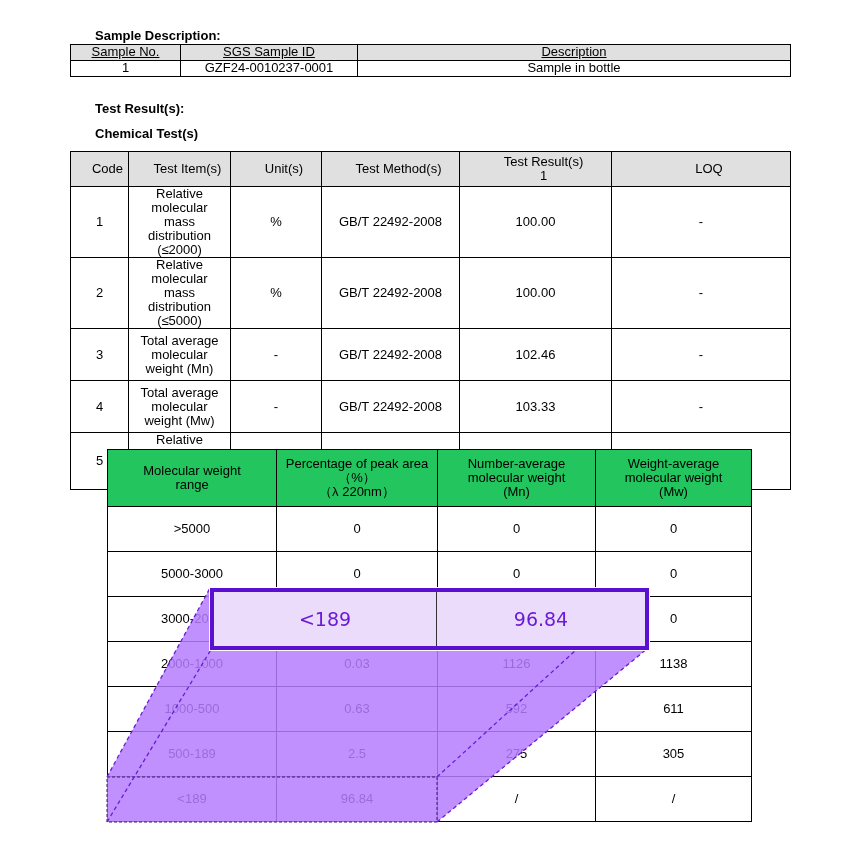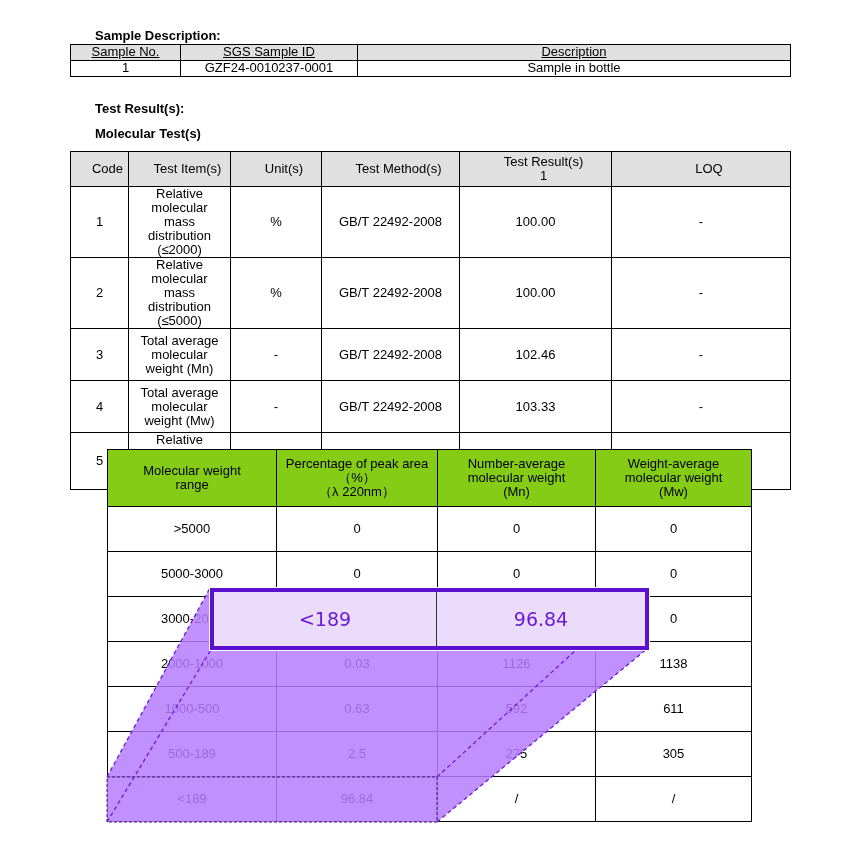--- a/index.html
+++ b/index.html
@@ -14,21 +14,21 @@
   #t-sample { left:70px; top:44px; width:721px; font-size:13px; }
   #t-sample th { background:#e0e0e0; height:15px;text-decoration:underline; }
   #t-sample td { height:15px; }
   
   #t-chem { left:70px; top:151px; width:721px; font-size:13px; }
   #t-chem th { background:#e0e0e0; height:34px;padding-left:16px; }
   #t-chem td { height:51px; }
   #t-chem tr.last td { height:34px; }
   
   #t-dist { left:107px; top:449px; width:645px; font-size:13px; }
-  #t-dist th { height:56px; background:#84cc16; }
+  #t-dist th { height:56px; background:#22c55e; }
   #t-dist td { height:44px; }
   #overlay { position:absolute; left:0; top:0; pointer-events:none; }
   #zoom-box { position:absolute; left:210px; top:588px; width:431px; height:54px;
               background:#ecdcfc; border:4px solid #5b0fd0; box-sizing:content-box;
               display:flex; box-shadow:0 0 0 1px #fff; }
   #zoom-box .cell { flex:0 0 auto; display:flex; align-items:center; justify-content:center;
                     color:#6a1bd8; font-size:19px; font-family:"DejaVu Sans", sans-serif; }
   #zoom-box .c1 { width:222px; border-right:1px solid #333; }
   #zoom-box .c2 { flex:1; }
 </style>
@@ -51,21 +51,21 @@
   </tr>
   <tr>
     <td>1</td>
     <td>GZF24-0010237-0001</td>
     <td>Sample in bottle</td>
   </tr>
 </tbody>
   </table>
 
 <div class="abs h-bold" style="left:70px;top:101px;">Test Result(s):</div>
-<div class="abs h-bold" style="left:70px;top:126px;">Molecular Test(s)</div>
+<div class="abs h-bold" style="left:70px;top:126px;">Chemical Test(s)</div>
 
 <table id="t-chem">
   <colgroup>
     <col style="width:58px">
       <col style="width:102px">
       <col style="width:91px">
       <col style="width:138px">
       <col style="width:152px">
       <col>
   </colgroup>

